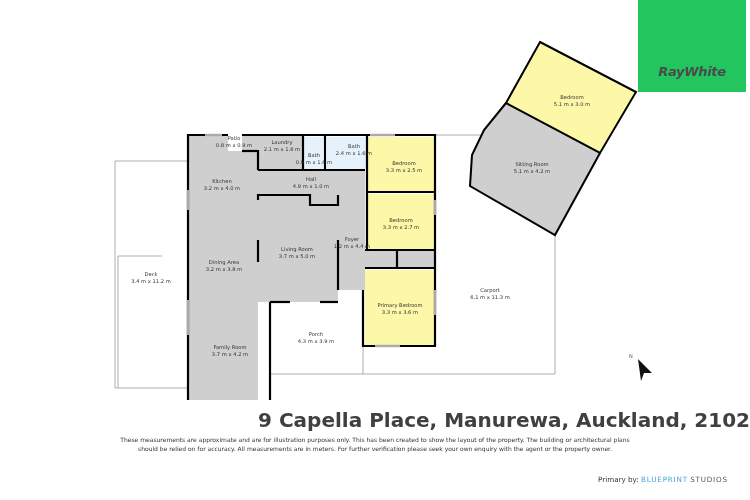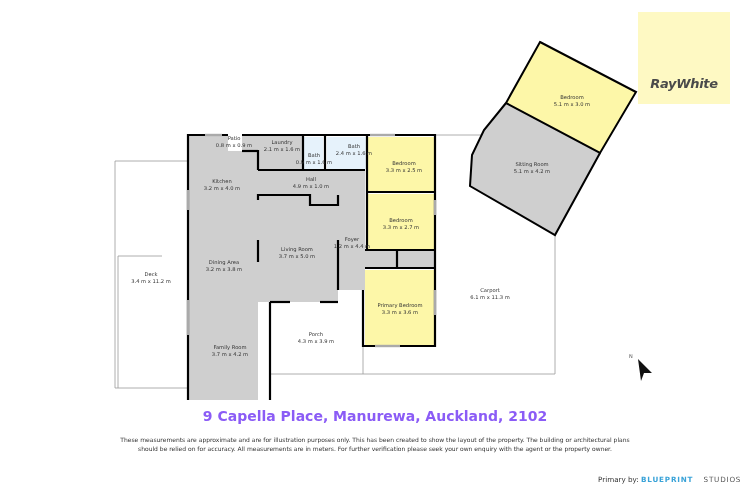--- a/index.html
+++ b/index.html
@@ -1,26 +1,26 @@
 <!DOCTYPE html>
 <html><head>
 <meta charset="utf-8">
 <style>
   html, body { margin:0; padding:0; }
   body { width:750px; height:500px; background:#ffffff; position:relative; overflow:hidden;
          font-family:"DejaVu Sans", sans-serif; }
   .plan { position:absolute; left:0; top:0; width:750px; height:400px; }
   .room-label { position:absolute; font-size:5.2px; color:#333; text-align:center; line-height:1.35; white-space:nowrap; transform:translate(-50%,-50%); }
-  .logo { position:absolute; left:638px; top:12px; width:92px; height:92px; background:#fef9c3; }
+  .logo { position:absolute; left:638px; top:0; width:108px; height:92px; background:#22c55e; }
   .logo-text { position:absolute; left:0; right:0; top:64px; text-align:center; font-family:"DejaVu Sans", sans-serif; font-weight:bold; font-style:italic; font-size:13px; color:#4a4a4a; letter-spacing:-0.3px; }
-  .title { position:absolute; left:0; right:0; top:408px; text-align:center; font-family:"DejaVu Sans", sans-serif; font-weight:bold; font-size:14px; color:#8b5cf6; }
+  .title { position:absolute; left:0; right:0; top:408px; text-align:right; font-family:"DejaVu Sans", sans-serif; font-weight:bold; font-size:20px; color:#404040; }
   .disclaimer { position:absolute; left:120px; width:510px; top:436px; text-align:center; font-size:6px; color:#333; line-height:1.45; }
   .produced { position:absolute; left:598px; top:475px; font-size:7.2px; color:#333; white-space:nowrap; }
-  .produced .bp { color:#3aa3d8; font-weight:bold; letter-spacing:0.8px; }
-  .produced .st { color:#555; letter-spacing:0.8px;margin-left:8px; }
+  .produced .bp { color:#3aa3d8; font-weight:normal; letter-spacing:0.8px; }
+  .produced .st { color:#555; letter-spacing:0.8px; }
   .north { position:absolute; left:628px; top:355px; }
 </style>
 </head>
 <body>
 
 <div class="plan">
   <svg width="750" height="400" viewBox="0 0 750 400">
 
     <g fill="none" stroke="#9a9a9a" stroke-width="0.8">
       <polyline points="188,161 115,161 115,388 188,388"></polyline>

